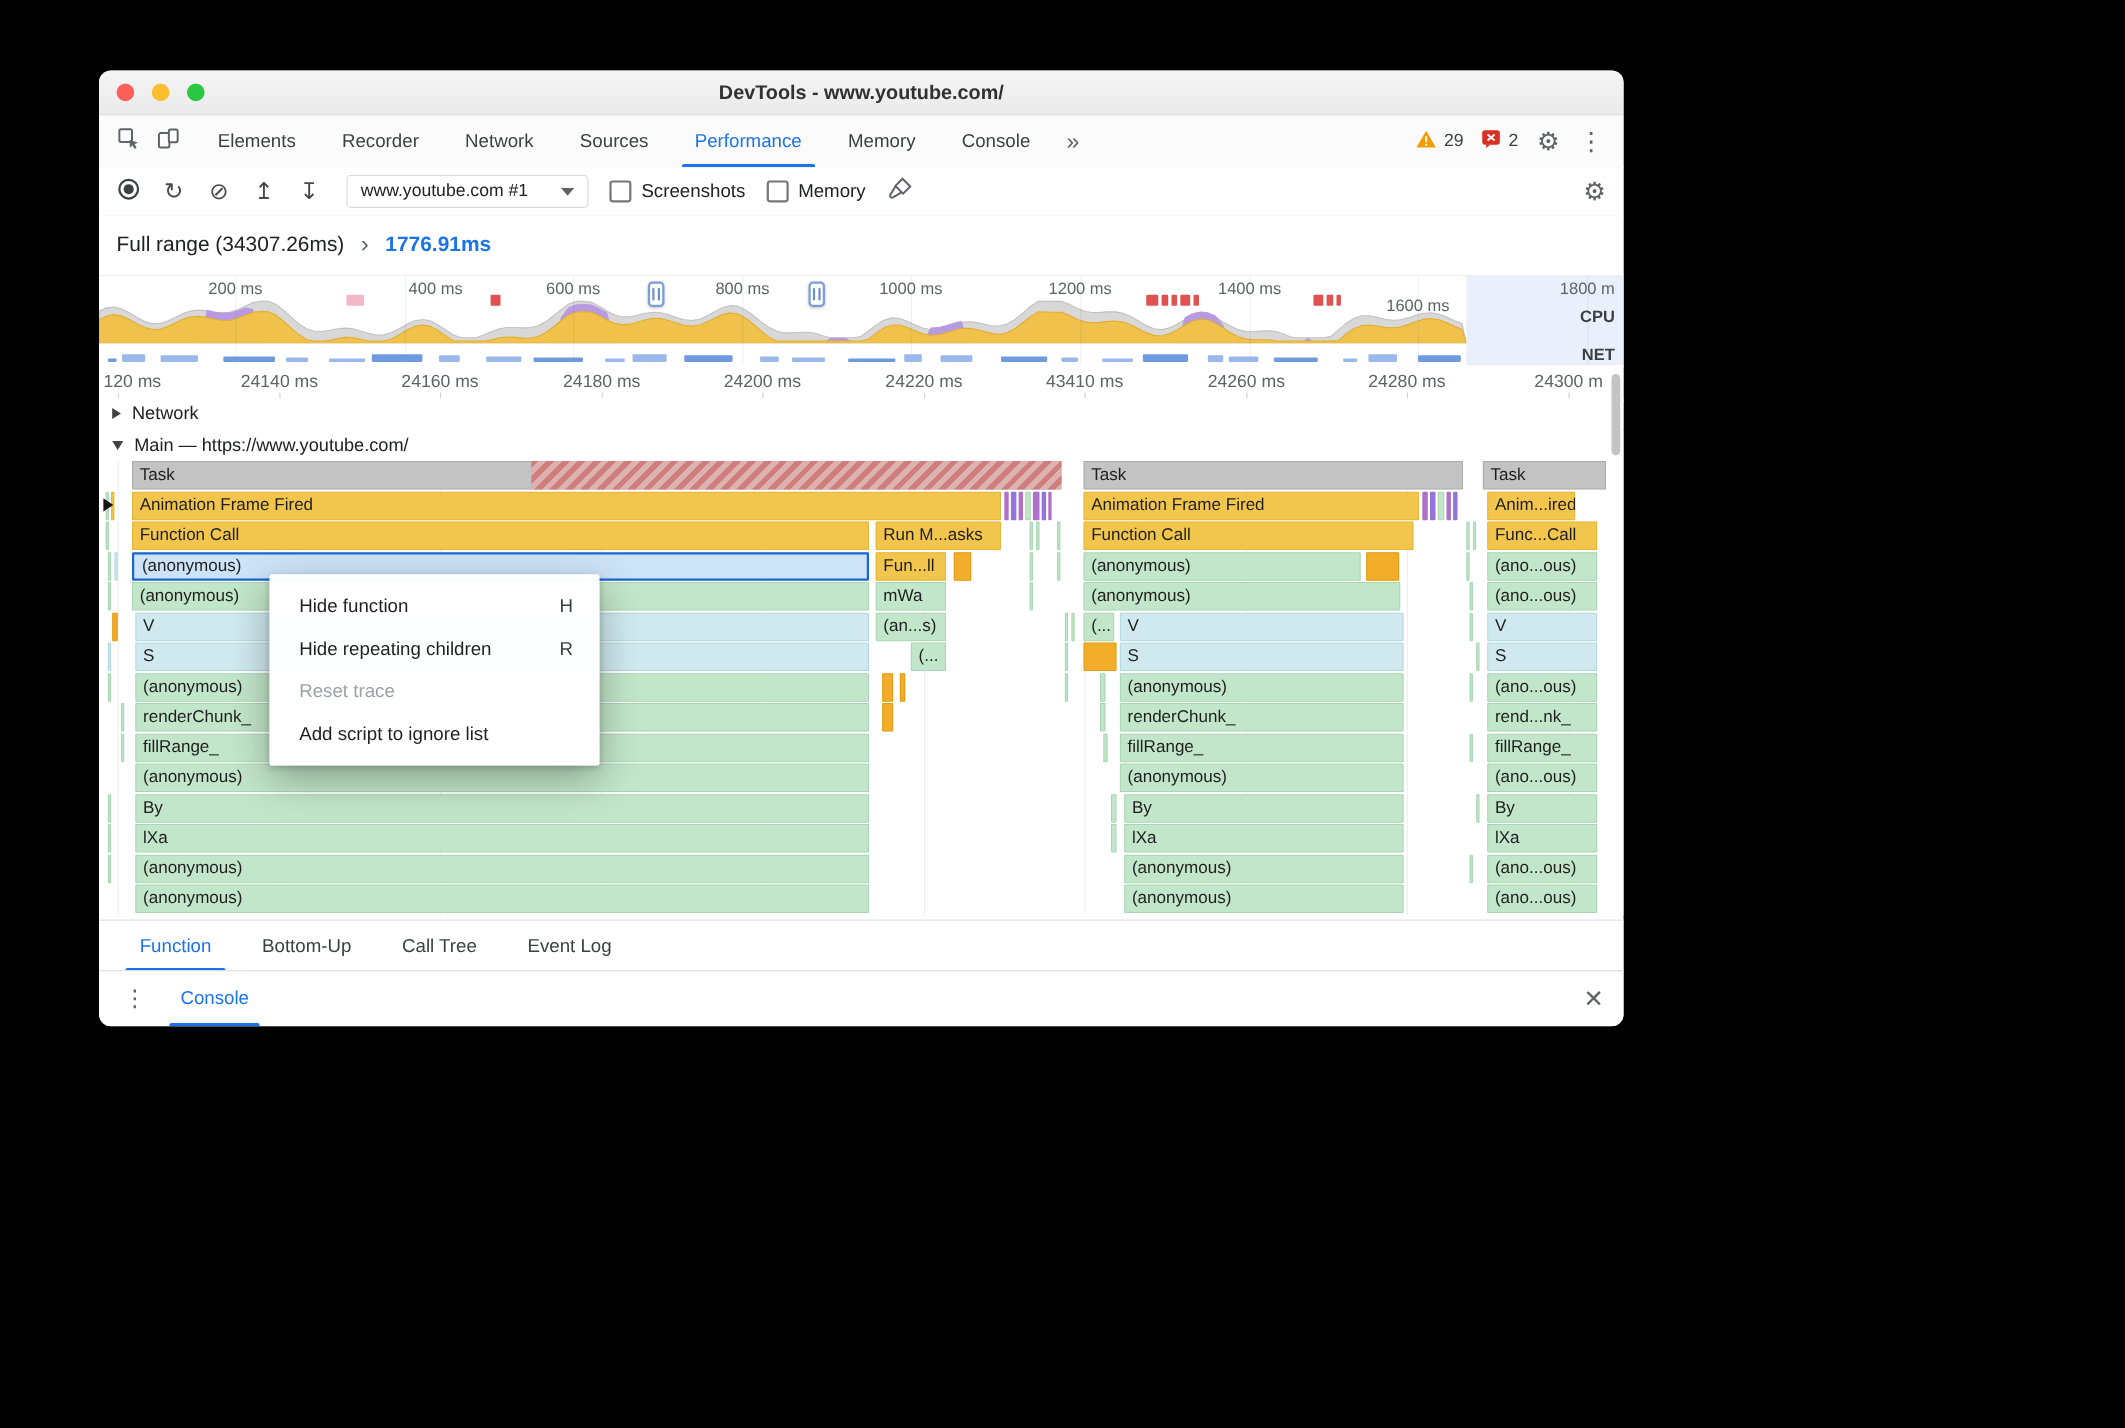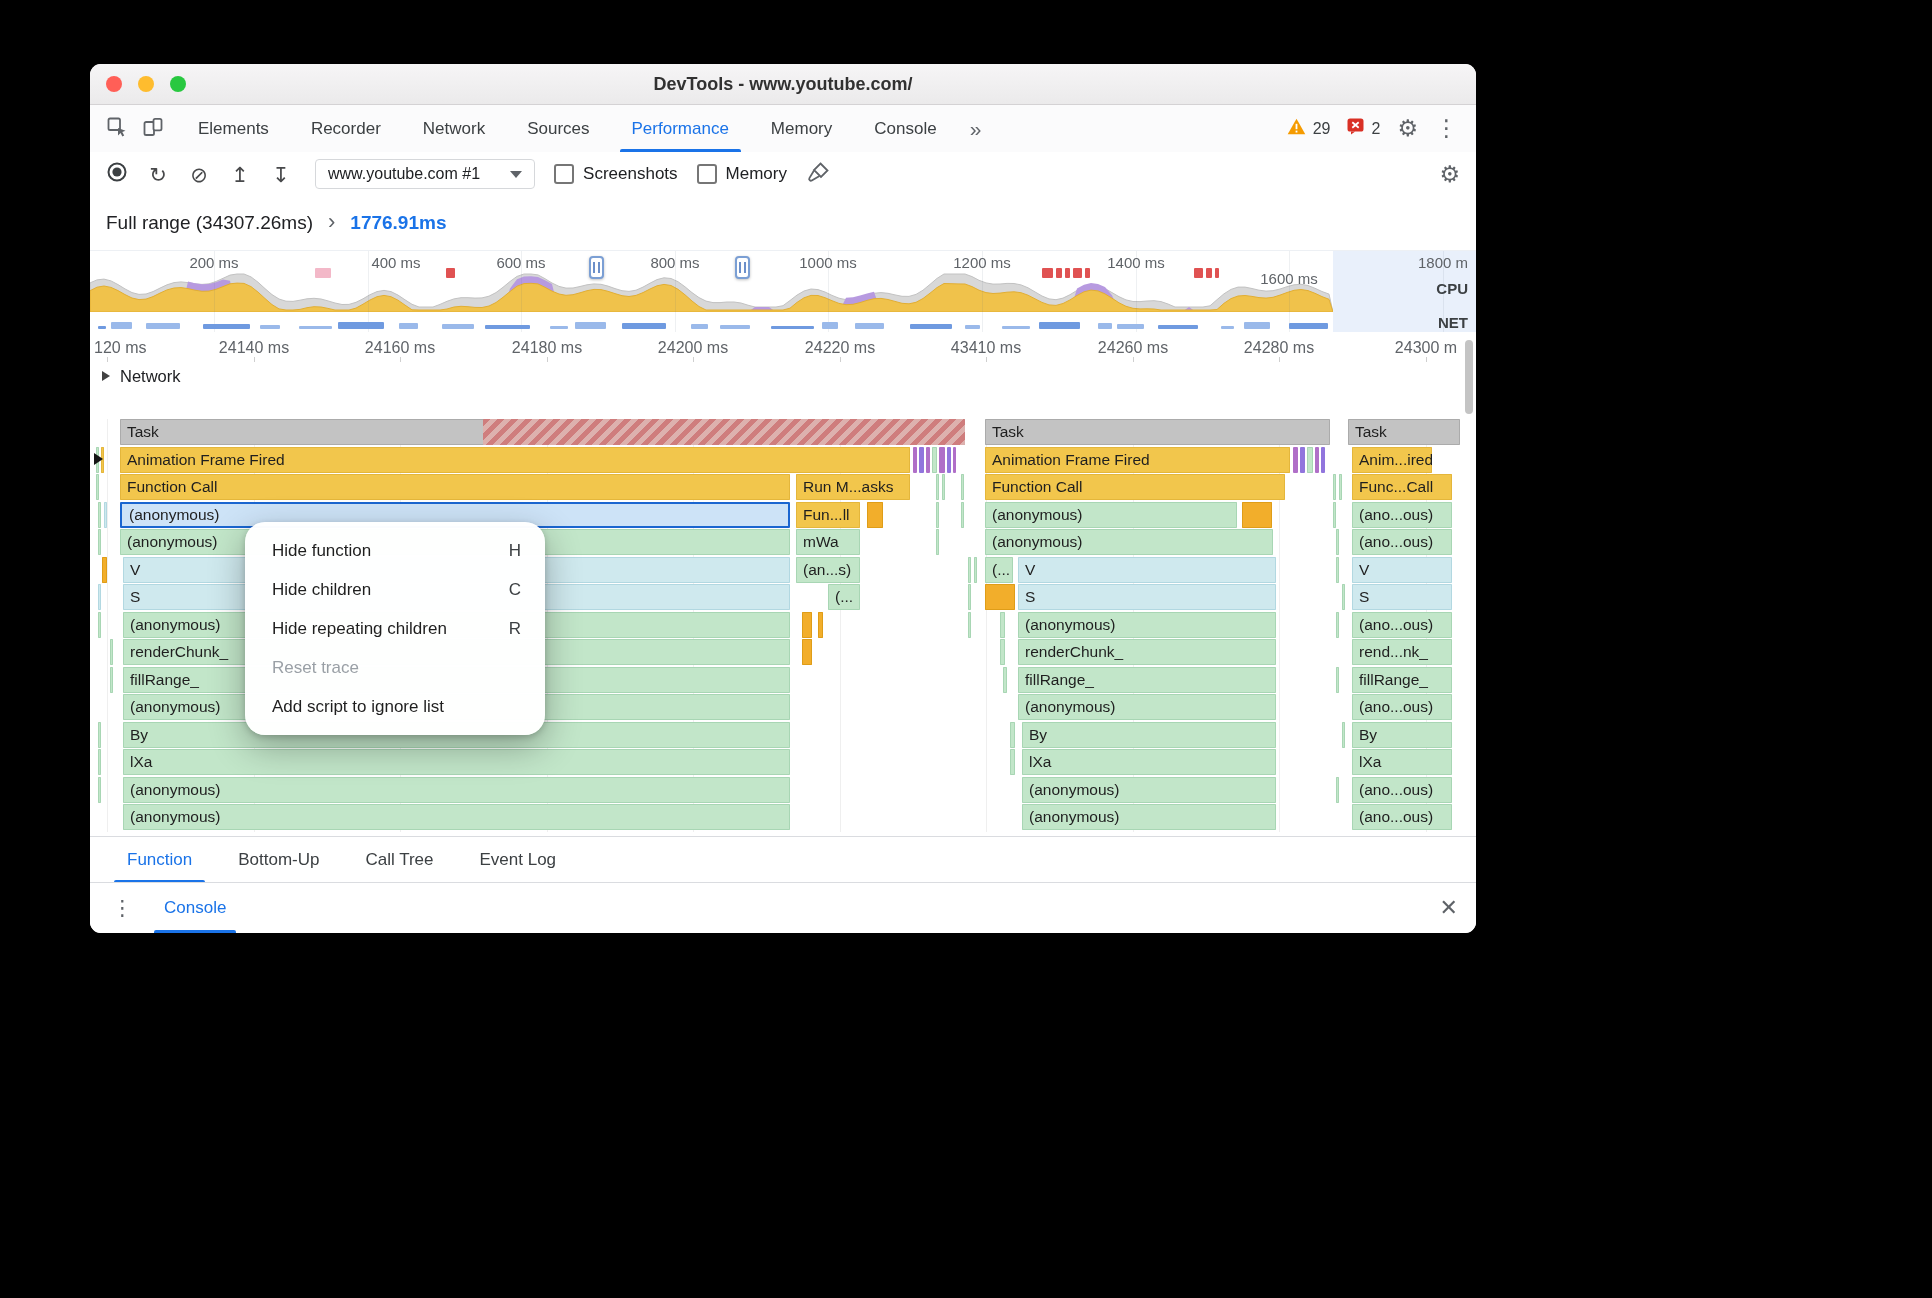--- a/index.html
+++ b/index.html
@@ -87,21 +87,21 @@
   .c-g{background:#c2e6c9;box-shadow:inset 0 0 0 1px #a8d6b4;}
   .c-b{background:#cfe9ee;box-shadow:inset 0 0 0 1px #b2d8e1;}
   .c-sel{background:#cde3f7;border:2px solid #1a66d0;line-height:22px;z-index:3;}
   .c-p{background:#b06fc8;} .c-v{background:#9175dd;}
   .init-arrow{position:absolute;left:4px;top:34px;width:0;height:0;border-top:6px solid transparent;
               border-bottom:6px solid transparent;border-left:9px solid #151515;z-index:4;}
   .vscroll{position:absolute;right:2px;top:270px;width:10px;height:498px;}
   .vthumb{position:absolute;left:1px;top:6px;width:8px;height:74px;background:#c4c4c4;border-radius:4px;}
 
   
-  .ctx{position:absolute;left:155px;top:458px;width:300px;background:rgba(255,255,255,.98);border-radius:20px;
+  .ctx{position:absolute;left:155px;top:458px;width:300px;background:rgba(255,255,255,.98);border-radius:2px;
        box-shadow:0 2px 6px rgba(0,0,0,.18),0 12px 36px rgba(0,0,0,.30);padding:9px 0;z-index:40;}
   .ctx-item{height:39px;display:flex;align-items:center;justify-content:space-between;
             padding:0 24px 0 27px;font-size:17px;color:#1f1f1f;}
   .ctx-item .sc{color:#3c4043;}
   .ctx-item.disabled,.ctx-item.disabled .sc{color:#9aa0a6;}
 
   
   .bottom-tabs{position:absolute;top:772px;left:0;right:0;height:46px;border-top:1px solid #dadce0;
                background:#fff;display:flex;padding-left:14px;}
   .btab{padding:0 23px;line-height:46px;font-size:17px;color:#3c4043;position:relative;white-space:nowrap;}
@@ -314,20 +314,24 @@
         <div class="ruler-mark" style="left: 1043px;"></div>
         <div class="ruler-tick" style="left: 1189px;">24280 ms</div>
         <div class="ruler-mark" style="left: 1189px;"></div>
         <div class="ruler-tick" style="left: 1336px;">24300 m</div>
         <div class="ruler-mark" style="left: 1336px;"></div>
       </div>
 
     <div class="trackhead" id="net-head">
       <span class="tri-r"></span>
       <span>Network</span>
+    </div>
+    <div class="trackhead" id="main-head">
+      <span class="tri-d"></span>
+      <span>Main — https://www.youtube.com/</span>
     </div>
 
     <div class="flame" id="flame">
       <div class="init-arrow"></div>
     <div class="vline" style="left: 17px;"></div>
         <div class="vline" style="left: 164px;"></div>
         <div class="vline" style="left: 310px;"></div>
         <div class="vline" style="left: 457px;"></div>
         <div class="vline" style="left: 603px;"></div>
         <div class="vline" style="left: 750px;"></div>
@@ -448,24 +452,20 @@
     <div class="vscroll">
       <div class="vthumb"></div>
     </div>
 
     <div class="ctx" id="ctxmenu">
         <div class="ctx-item">
           <span>Hide function</span>
           <span class="sc">H</span>
         </div>
         <div class="ctx-item">
-          <span>Hide children</span>
-          <span class="sc">C</span>
-        </div>
-        <div class="ctx-item">
           <span>Hide repeating children</span>
           <span class="sc">R</span>
         </div>
         <div class="ctx-item disabled">
           <span>Reset trace</span>
           <span class="sc"></span>
         </div>
         <div class="ctx-item">
           <span>Add script to ignore list</span>
           <span class="sc"></span>

